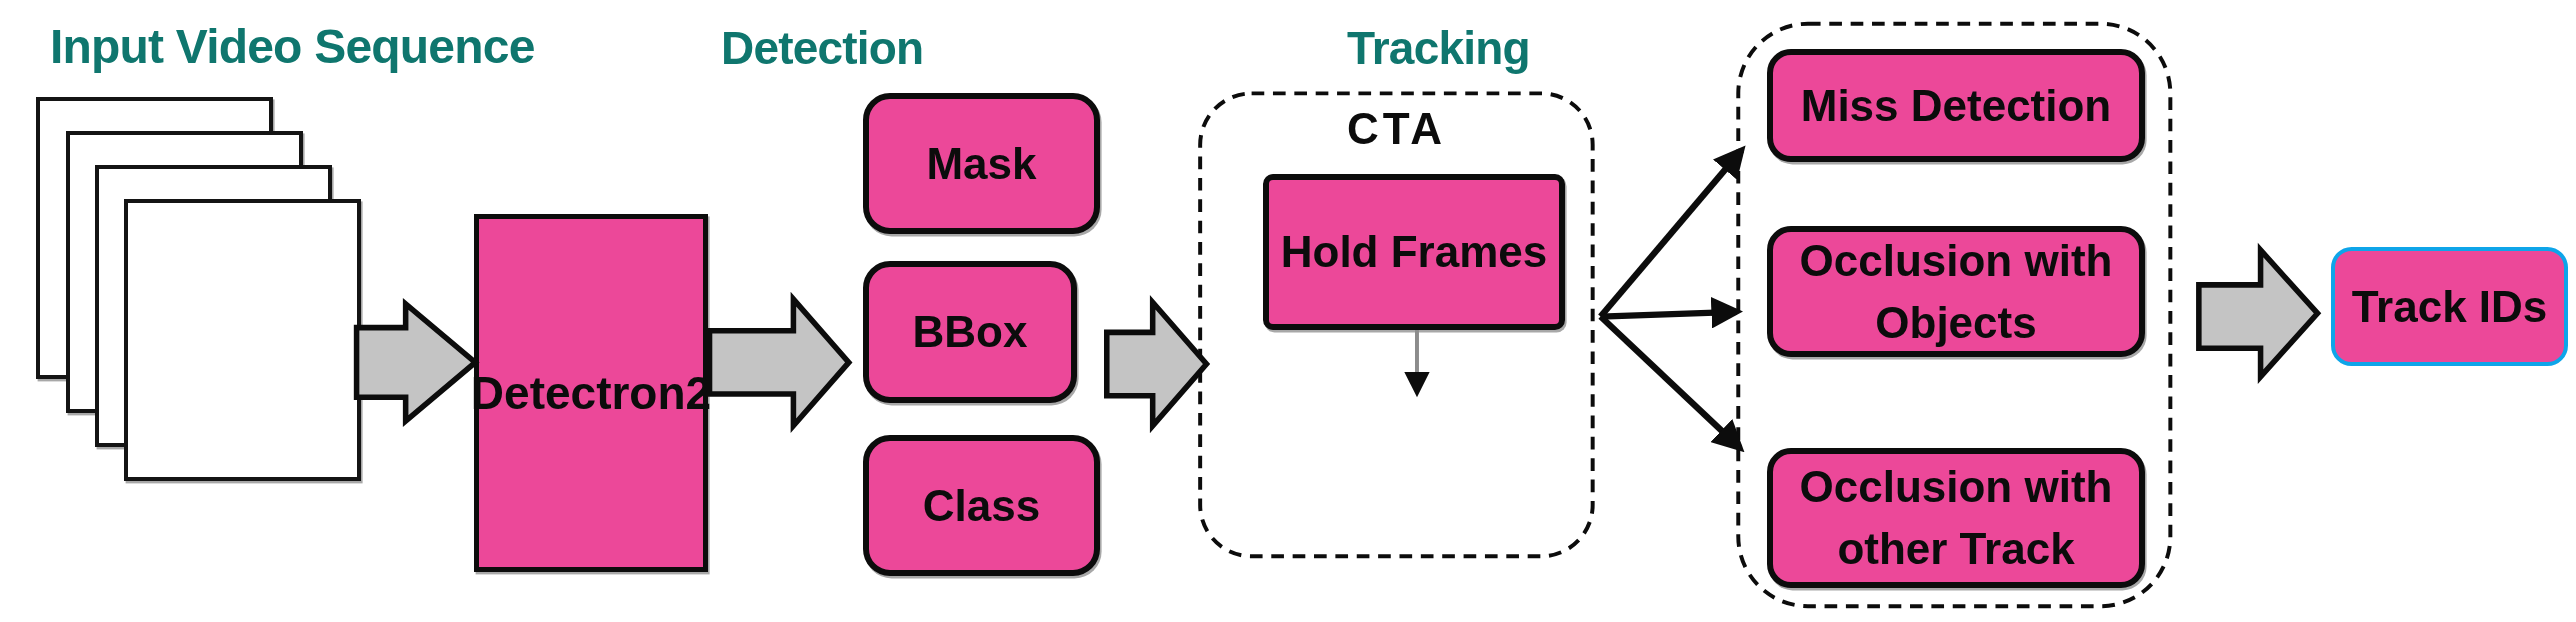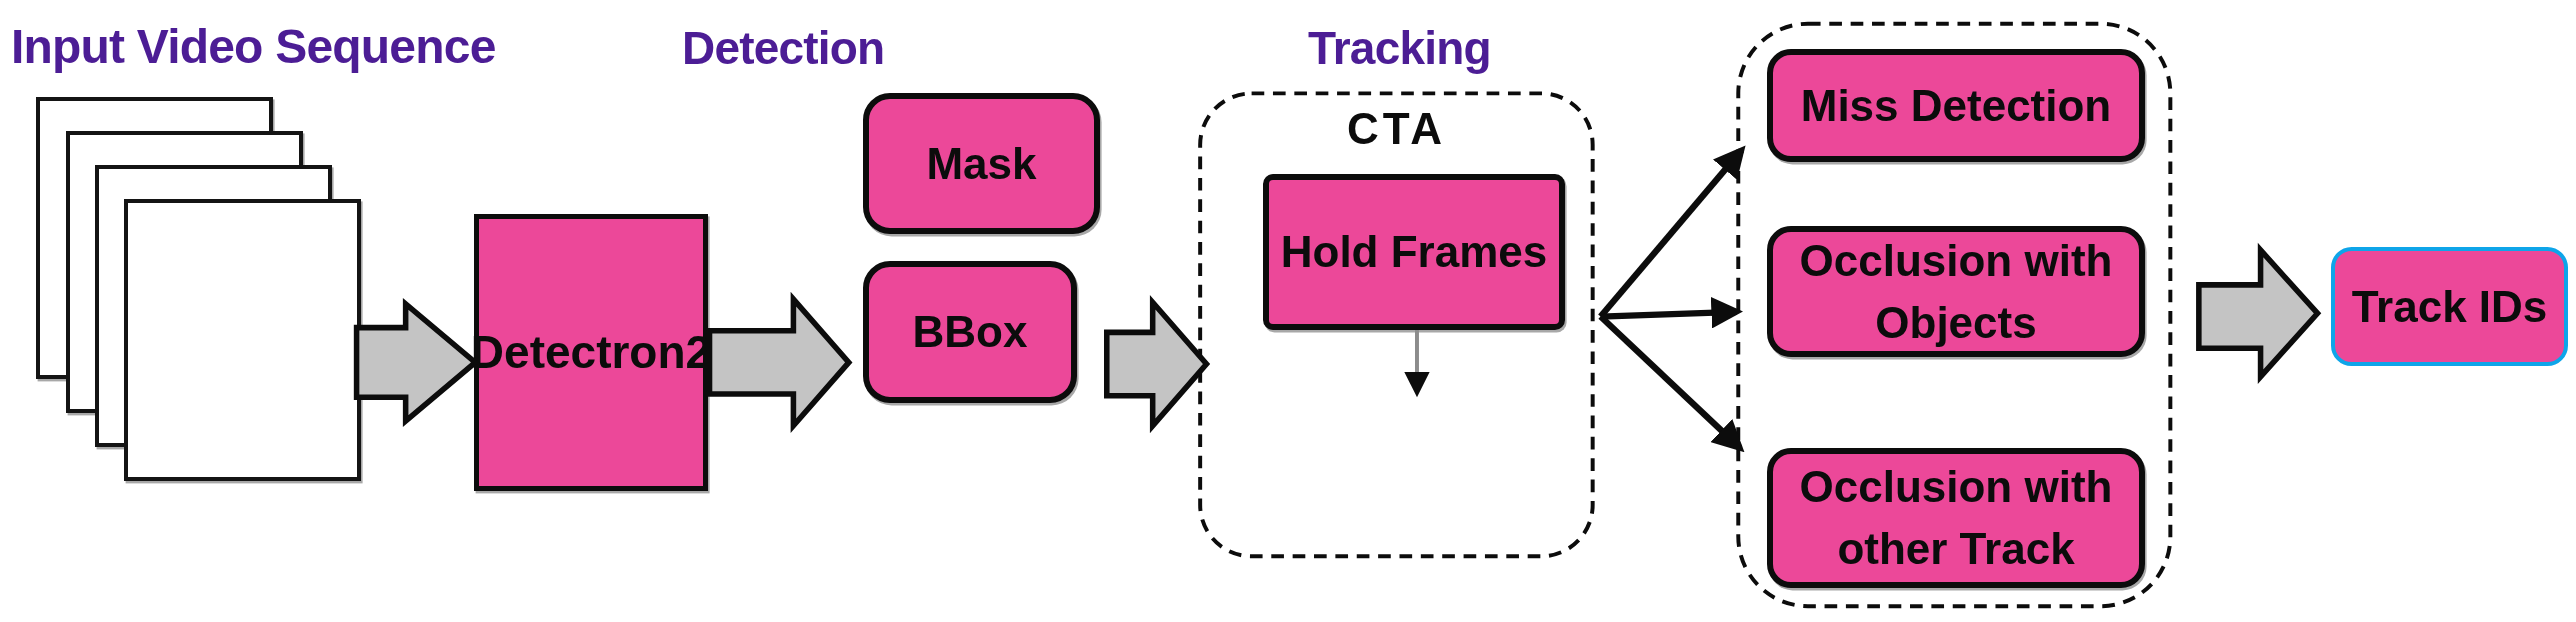--- a/index.html
+++ b/index.html
@@ -12,21 +12,22 @@
     overflow:hidden;
   }
   .layer{position:absolute;left:0;top:0;width:2576px;height:622px;}
   .svg-top{pointer-events:none;}
   .title{
     position:absolute;
     font-weight:bold;
     font-size:46px;
     letter-spacing:-0.8px;
     white-space:nowrap;
-    color:#4c1d95;
+    color:#0f766e;
+    margin-left:39px;
   }
   .frame{
     position:absolute;
     width:237px;height:282px;
     background:#ffffff;
     border:4.7px solid #141414;
     box-shadow:1.6px 2.4px 0 0 #a8a8a8;
     box-sizing:border-box;
   }
   .box{
@@ -40,21 +41,21 @@
     justify-content:center;
     text-align:center;
     font-weight:bold;
     font-size:44px;
     line-height:1.45;
     box-shadow:1.6px 2.4px 0 0 #a8a8a8;
     white-space:nowrap;
   }
   .rounded{border-radius:27px;}
   .detectron{
-    left:474px;top:214px;width:234px;height:277px;
+    left:474px;top:214px;width:234px;height:358px;
     border-width:5.5px;border-radius:0;
     overflow:visible;
   }
   .detectron .lbl{font-size:46px;}
   .mask  {left:863px;top:93px;width:237px;height:141px;}
   .bbox  {left:863px;top:261px;width:214px;height:142px;}
   .class {left:863px;top:435px;width:237px;height:141px;}
   .hold  {left:1263px;top:174px;width:302px;height:156px;border-radius:10px;}
   .calciou{left:1267px;top:398px;width:299px;height:140px;border-radius:30px;font-size:43px;line-height:1.35;}
   .missdet{left:1767px;top:49px;width:378px;height:113px;border-radius:24px;font-size:44px;}
@@ -90,20 +91,23 @@
   <div class="box detectron">
     <span class="lbl">Detectron2</span>
   </div>
 
   <div class="box rounded mask">
     <span>Mask</span>
   </div>
   <div class="box rounded bbox">
     <span>BBox</span>
   </div>
+  <div class="box rounded class">
+    <span>Class</span>
+  </div>
 
   <div class="cta-label">CTA</div>
   <div class="box hold">
     <span>Hold Frames</span>
   </div>
 
   <div class="box missdet">
     <span>Miss Detection</span>
   </div>
   <div class="box occobj">

